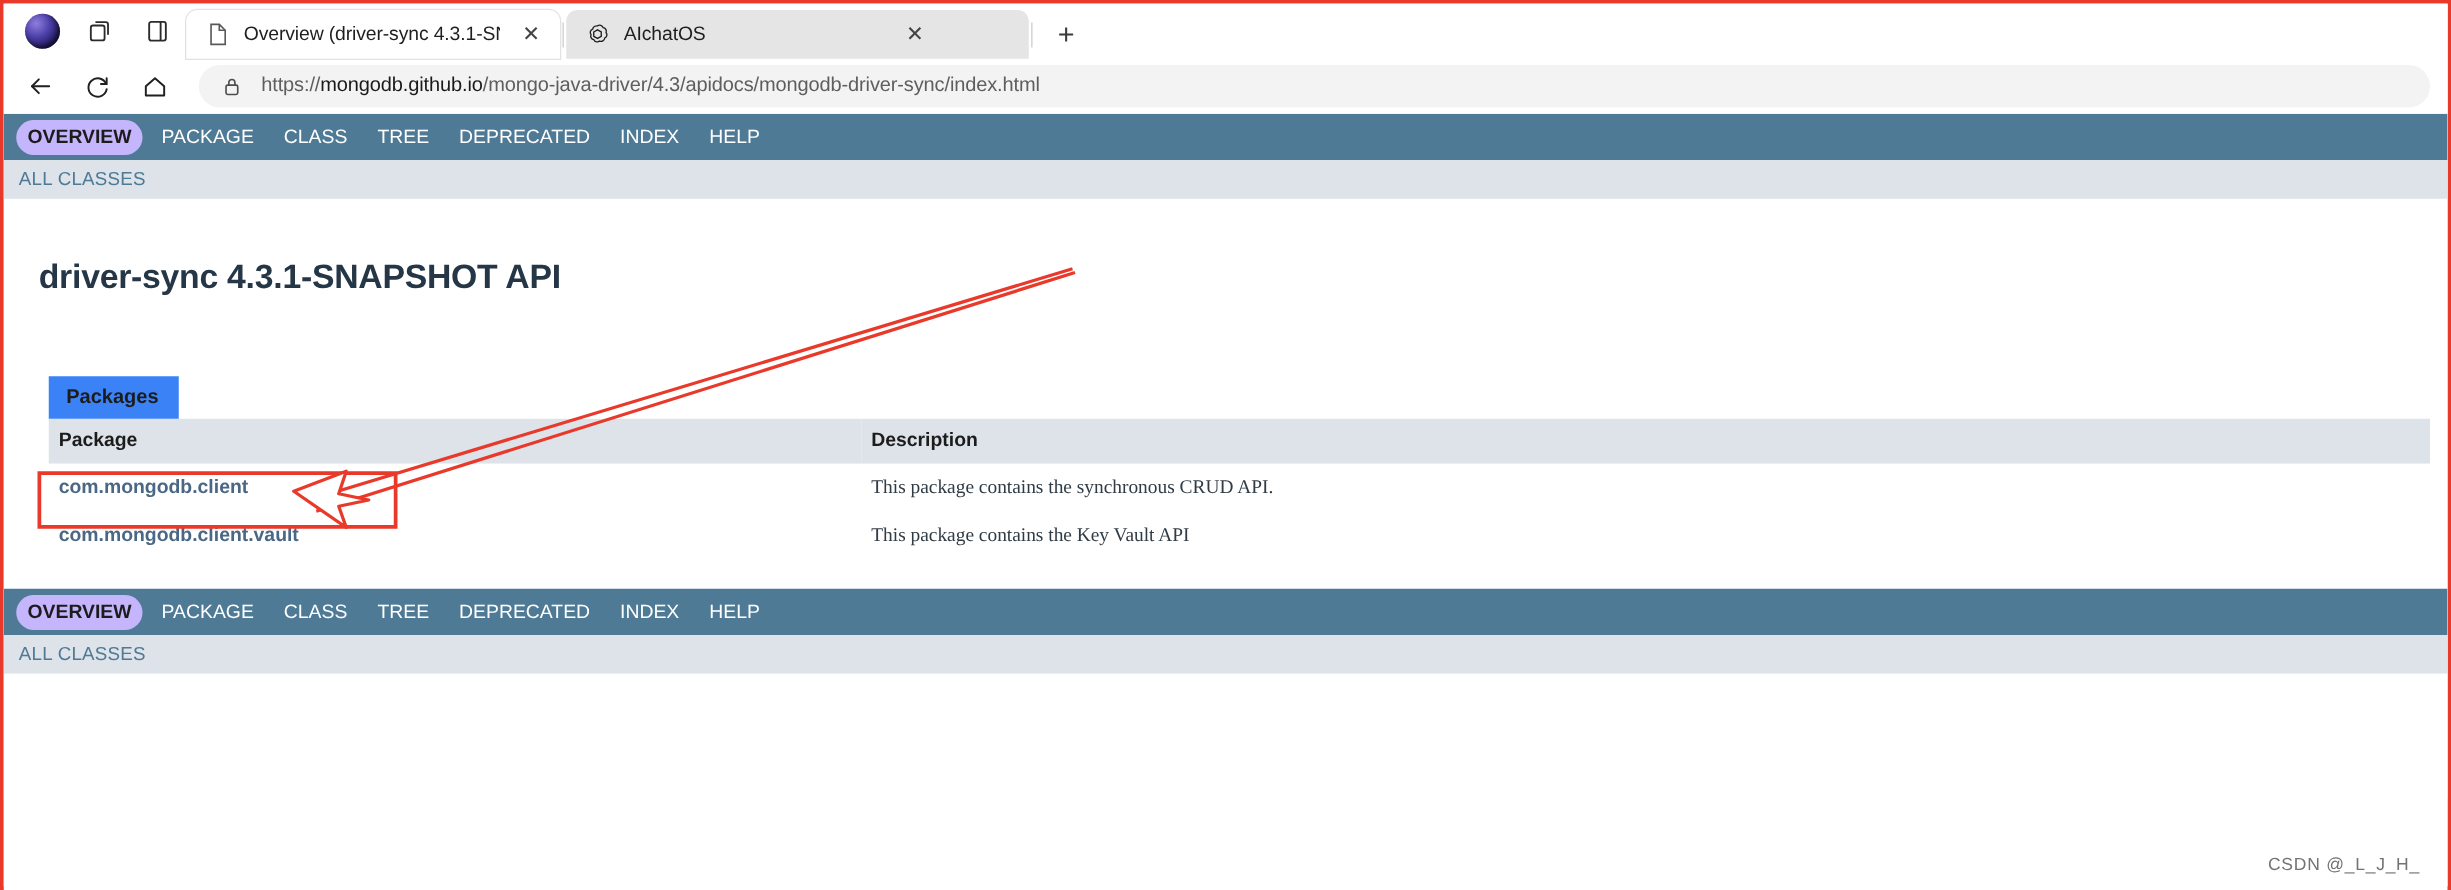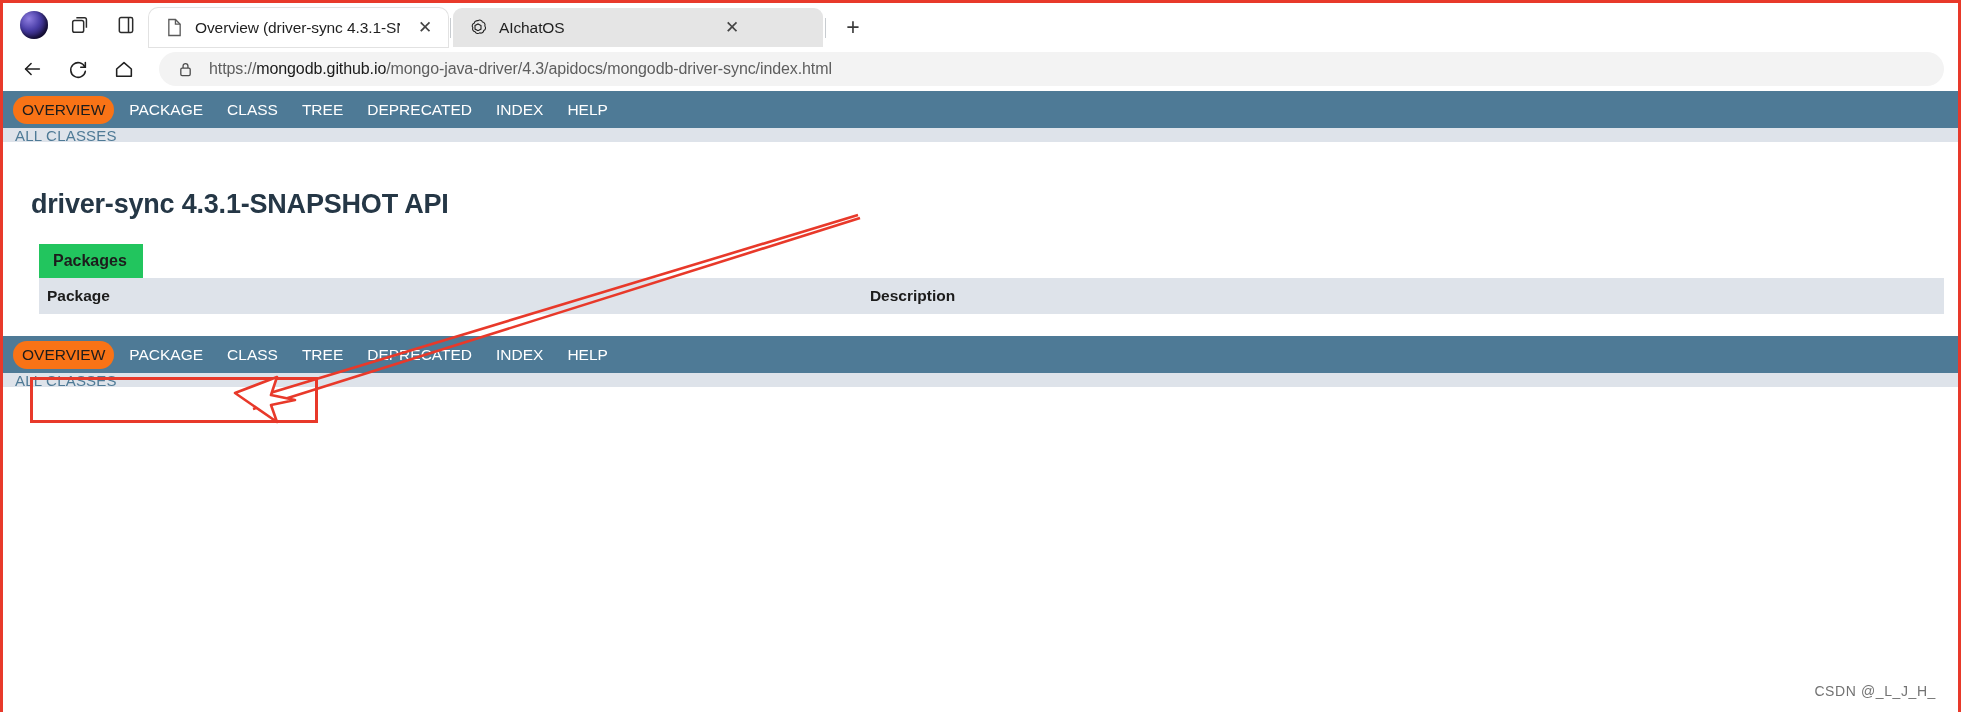--- a/index.html
+++ b/index.html
@@ -116,52 +116,52 @@
     padding-left: 10px;
   }
   .navitem {
     font-size: 15.5px;
     color: #ffffff;
     padding: 5px 9px;
     margin-right: 6px;
     white-space: nowrap;
   }
   .navitem.active {
-    background: #f97316;
+    background: #c4b5fd;
     color: #1c1c1c;
-    font-weight: 400;
+    font-weight: 700;
     border-radius: 14px;
   }
   .subnav {
     background: #dee3ea;
-    height: 14px;
+    height: 31px;
     display: flex; align-items: center;
     padding-left: 12px;
   }
   .subnav span {
     font-size: 15px;
     color: #4e7a96;
     letter-spacing: .2px;
   }
   .content { padding: 0 26px; }
   .doc-title {
     font-size: 27px;
     font-weight: bold;
     color: #253746;
     margin: 47px 0 0 2px;
     letter-spacing: -.2px;
   }
   .pkg-tab {
     display: inline-block;
-    background: #22c55e;
+    background: #3b82f6;
     color: #1c1c1c;
     font-weight: bold;
     font-size: 16px;
     padding: 8px 16px 8px 14px;
-    margin-top: 24px;
+    margin-top: 64px;
     margin-left: 10px;
   }
   table.pkgs {
     width: 1905px;
     border-collapse: collapse;
     margin-left: 10px;
   }
   table.pkgs th {
     background: #dee3ea;
     text-align: left;
@@ -320,20 +320,32 @@
       <div class="pkg-tab">Packages</div>
 
       <table class="pkgs">
         <thead>
           <tr>
             <th class="col-pkg-h">Package</th>
             <th class="col-desc">Description</th>
           </tr>
         </thead>
         <tbody>
+          <tr class="odd">
+            <td class="col-pkg">
+              <a href="#">com.mongodb.client</a>
+            </td>
+            <td class="col-desc">This package contains the synchronous CRUD API.</td>
+          </tr>
+          <tr class="odd">
+            <td class="col-pkg">
+              <a href="#">com.mongodb.client.vault</a>
+            </td>
+            <td class="col-desc">This package contains the Key Vault API</td>
+          </tr>
         </tbody>
       </table>
     </div>
 
     <div class="botwrap">
       <div class="botnav">
         <span class="navitem active">OVERVIEW</span>
         <span class="navitem">PACKAGE</span>
         <span class="navitem">CLASS</span>
         <span class="navitem">TREE</span>

